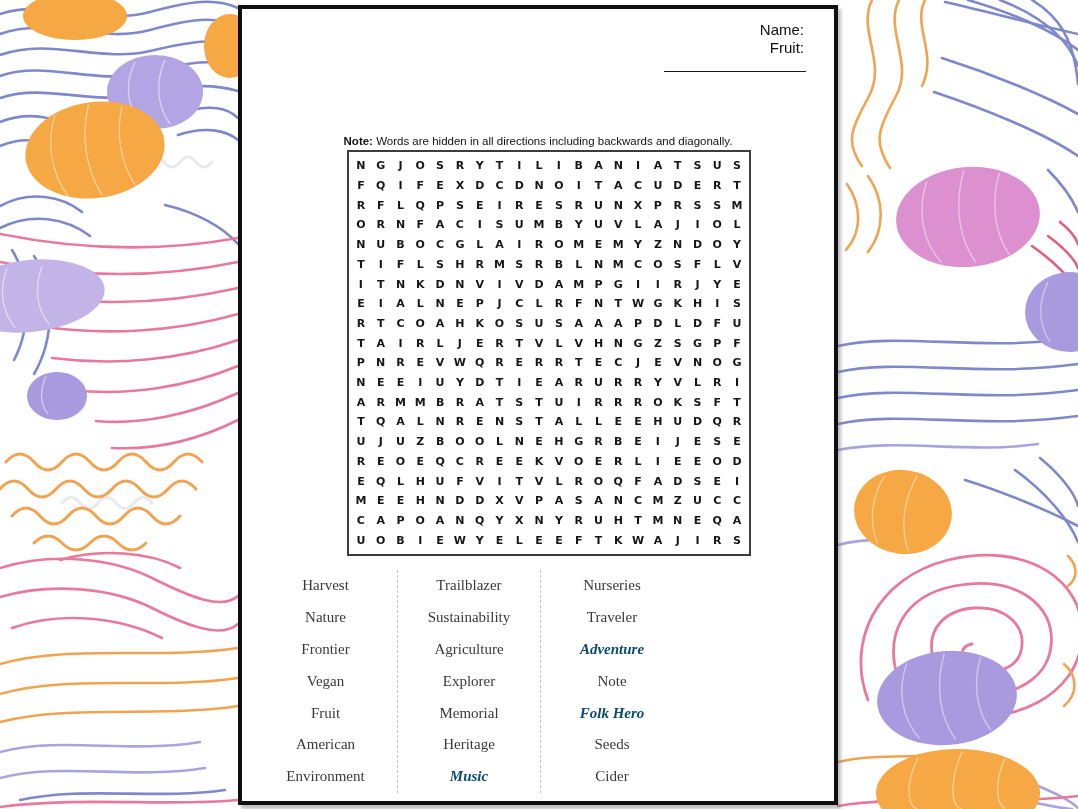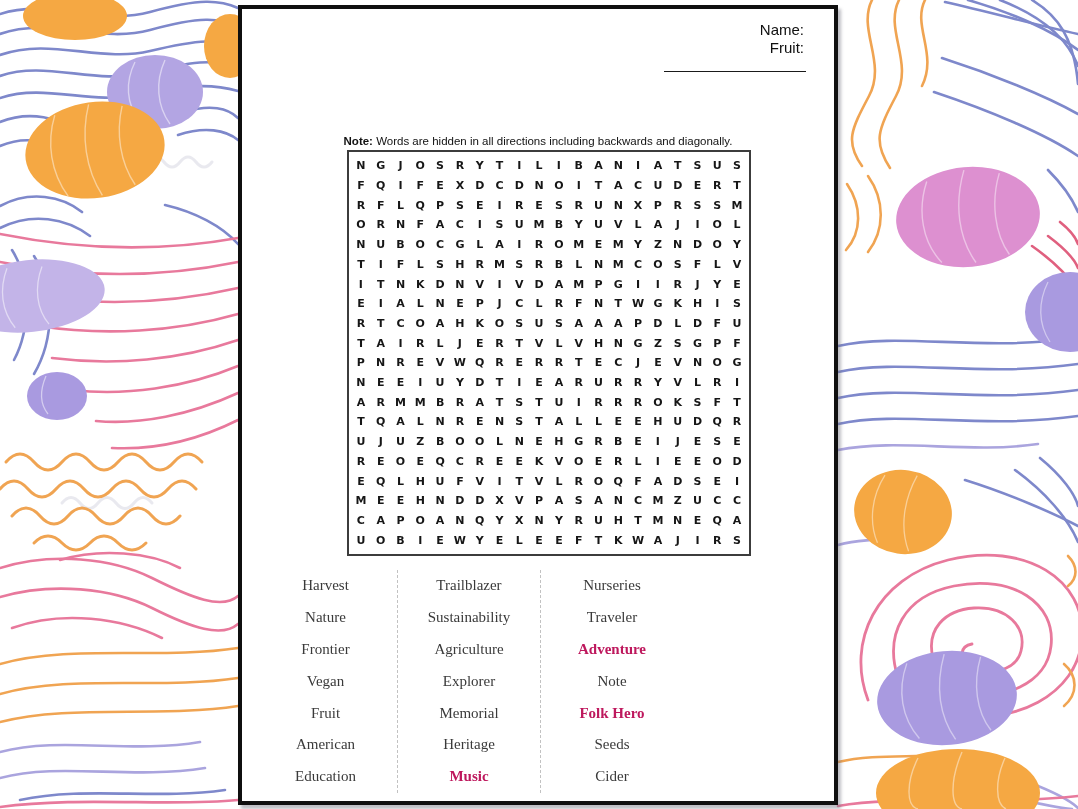--- a/index.html
+++ b/index.html
@@ -21,21 +21,21 @@
   .grid-box{position:absolute;left:105px;top:141px;width:404px;height:406px;border:2px solid #3c3c3c;
             box-sizing:border-box;display:grid;grid-template-columns:repeat(20,1fr);
             grid-template-rows:repeat(20,1fr);padding:4px 2px;background:#fff;}
   .cell{display:flex;align-items:center;justify-content:center;
         font:700 11px "DejaVu Sans",sans-serif;color:#161616;}
   .words{position:absolute;left:12px;top:561px;width:572px;display:grid;grid-template-columns:repeat(4,1fr);}
   .word-col{display:grid;grid-template-rows:repeat(7,31.8px);align-items:center;text-align:center;
             font:15px "Liberation Serif","DejaVu Serif",serif;color:#3a3a3a;}
   .word-col + .word-col{border-left:1px dashed #c2c2c2;}
   .word-item{display:block;}
-  .word-item.bold{font-weight:700;color:#be185d;}
+  .word-item.bold{font-weight:700;color:#0c4a6e;font-style:italic;}
 </style>
 </head>
 <body>
 
 <div class="stage">
 
   <svg class="bg" width="1078" height="809" viewBox="0 0 1078 809" aria-hidden="true">
     <rect width="1078" height="809" fill="#ffffff"></rect>
     <g fill="none" stroke-linecap="round" stroke-width="2.6">
 
@@ -587,21 +587,21 @@
       </div>
 
     <div class="words" id="words">
         <div class="word-col">
           <span class="word-item">Harvest</span>
           <span class="word-item">Nature</span>
           <span class="word-item">Frontier</span>
           <span class="word-item">Vegan</span>
           <span class="word-item">Fruit</span>
           <span class="word-item">American</span>
-          <span class="word-item">Education</span>
+          <span class="word-item">Environment</span>
         </div>
         <div class="word-col">
           <span class="word-item">Trailblazer</span>
           <span class="word-item">Sustainability</span>
           <span class="word-item">Agriculture</span>
           <span class="word-item">Explorer</span>
           <span class="word-item">Memorial</span>
           <span class="word-item">Heritage</span>
           <span class="word-item bold">Music</span>
         </div>

